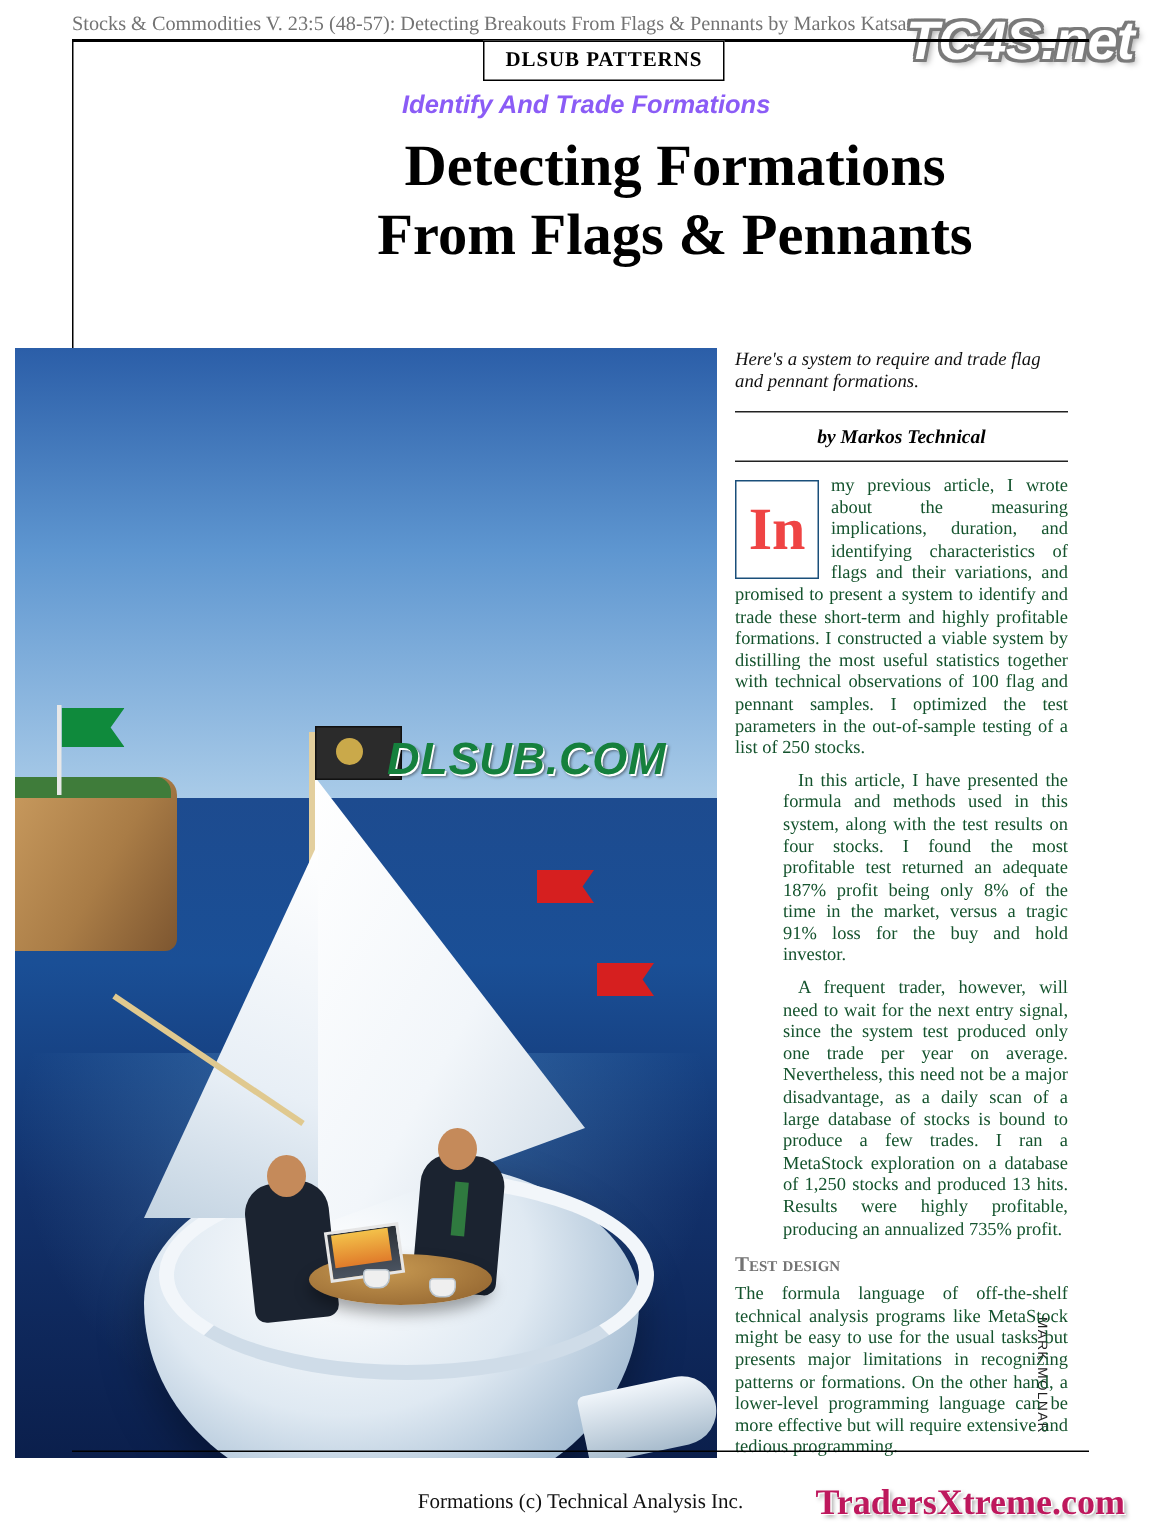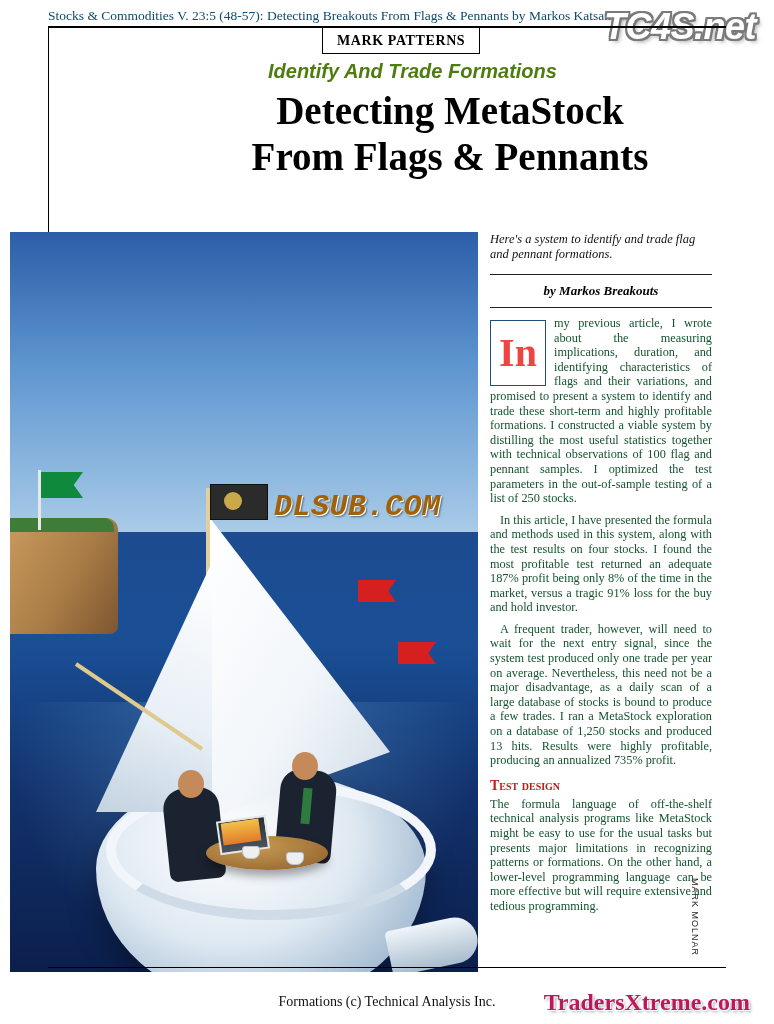--- a/index.html
+++ b/index.html
@@ -16,21 +16,21 @@
     width:774px;height:1024px;
     box-sizing:border-box;
   }
 
   
   .top-citation{
     position:absolute;
     left:48px; top:8px;
     font-family:"Liberation Serif", serif;
     font-size:13.5px;
-    color:#0c4a6e;
+    color:#737373;
     white-space:nowrap;
   }
   .top-rule{
     position:absolute;
     left:48px; top:26px;
     width:678px; height:2px;
     background:#000;
   }
   .watermark-tc4s{
     position:absolute;
@@ -74,22 +74,22 @@
   }
 
   
   .kicker{
     position:absolute;
     left:268px; top:60px;
     width:470px;
     font-family:"Liberation Sans", sans-serif;
     font-style:italic;
     font-weight:bold;
-    font-size:20px;
-    color:#4d7c0f;
+    font-size:17px;
+    color:#8b5cf6;
   }
   .headline{
     position:absolute;
     left:150px; top:88px;
     width:600px;
     font-family:"Liberation Serif", serif;
     font-weight:bold;
     font-size:39px;
     line-height:46px;
     color:#000;
@@ -206,25 +206,25 @@
     position:absolute;left:212px;top:589px;width:38px;height:22px;
     background:linear-gradient(#f3c14a,#e07b2a);transform:rotate(-8deg);
   }
   .tie{
     position:absolute;left:292px;top:556px;width:9px;height:36px;background:#2f7a3f;transform:rotate(5deg);
   }
   .cup1,.cup2{position:absolute;width:16px;height:11px;border-radius:3px 3px 7px 7px;background:#efefef;border:1px solid #b9c4cd;}
   .cup1{left:232px;top:614px;}
   .cup2{left:276px;top:620px;}
   .dlsub{
-    position:absolute;left:274px;top:490px;
-    font-family:Liberation Mono, monospace;
+    position:absolute;left:258px;top:490px;
+    font-family:Liberation Sans, sans-serif;
     font-weight:bold;font-style:italic;
     font-size:30px;
-    color:#a16207;
+    color:#15803d;
     text-shadow:1px 1px 0 #ffffff, 2px 2px 2px rgba(0,0,0,0.45);
     letter-spacing:0.5px;
     white-space:nowrap;
     z-index:40;
   }
 
   
   .art-credit{
     position:absolute;
     left:700px; top:878px;
@@ -275,27 +275,27 @@
     line-height:1;
   }
   p.body{
     font-family:"Liberation Serif", serif;
     font-size:12.3px;
     line-height:14.6px;
     text-align:justify;
     margin:0 0 7px 0;
     color:#14532d;
   }
-  p.body.indent{text-indent:10px;}
+  p.body.indent{text-indent:10px;margin-left:32px;}
   h3.section{
     font-family:"Liberation Serif", serif;
     font-variant:small-caps;
     font-weight:bold;
     font-size:14px;
-    color:#b91c1c;
+    color:#737373;
     margin:10px 0 3px 0;
   }
 
   
   .footer{
     position:absolute;
     left:0; bottom:14px;
     width:774px;
     text-align:center;
     font-family:"Liberation Serif", serif;
@@ -320,27 +320,27 @@
 <body>
 
 <div class="page">
 
   <div class="top-citation">Stocks &amp; Commodities V. 23:5 (48-57): Detecting Breakouts From Flags &amp; Pennants by Markos Katsanos</div>
   <div class="watermark-tc4s">TC4S.net</div>
   <div class="top-rule"></div>
   <div class="left-rule"></div>
 
   <div class="cat-box">
-    <span>MARK PATTERNS</span>
+    <span>DLSUB PATTERNS</span>
   </div>
 
   <div class="kicker">Identify And Trade Formations</div>
 
   <div class="headline">
-    <div>Detecting MetaStock</div>
+    <div>Detecting Formations</div>
     <div>From Flags &amp; Pennants</div>
   </div>
 
   <div class="art">
     <div class="sky"></div>
     <div class="sea"></div>
     <div class="sea-hl"></div>
     <div class="cliff"></div>
     <div class="cliff-top"></div>
     <div class="flagpole"></div>
@@ -370,23 +370,23 @@
     <div class="cup1"></div>
     <div class="cup2"></div>
 
   </div>
 
   <div class="dlsub">DLSUB.COM</div>
 
   <div class="art-credit">MARK MOLNAR</div>
 
   <div class="col">
-    <div class="deck">Here's a system to identify and trade flag and pennant formations.</div>
+    <div class="deck">Here's a system to require and trade flag and pennant formations.</div>
     <div class="rule-thin"></div>
-    <div class="byline">by Markos Breakouts</div>
+    <div class="byline">by Markos Technical</div>
     <div class="rule-thin"></div>
 
     <div class="dropcap-box">
       <span>In</span>
     </div>
     <p class="body">my previous article, I wrote about the measuring implications, duration, and identifying characteristics of flags and their variations, and promised to present a system to identify and trade these short-term and highly profitable formations. I constructed a viable system by distilling the most useful statistics together with technical observations of 100 flag and pennant samples. I optimized the test parameters in the out-of-sample testing of a list of 250 stocks.</p>
     <p class="body indent">In this article, I have presented the formula and methods used in this system, along with the test results on four stocks. I found the most profitable test returned an adequate 187% profit being only 8% of the time in the market, versus a tragic 91% loss for the buy and hold investor.</p>
     <p class="body indent">A frequent trader, however, will need to wait for the next entry signal, since the system test produced only one trade per year on average. Nevertheless, this need not be a major disadvantage, as a daily scan of a large database of stocks is bound to produce a few trades. I ran a MetaStock exploration on a database of 1,250 stocks and produced 13 hits. Results were highly profitable, producing an annualized 735% profit.</p>
 
     <h3 class="section">Test design</h3>

